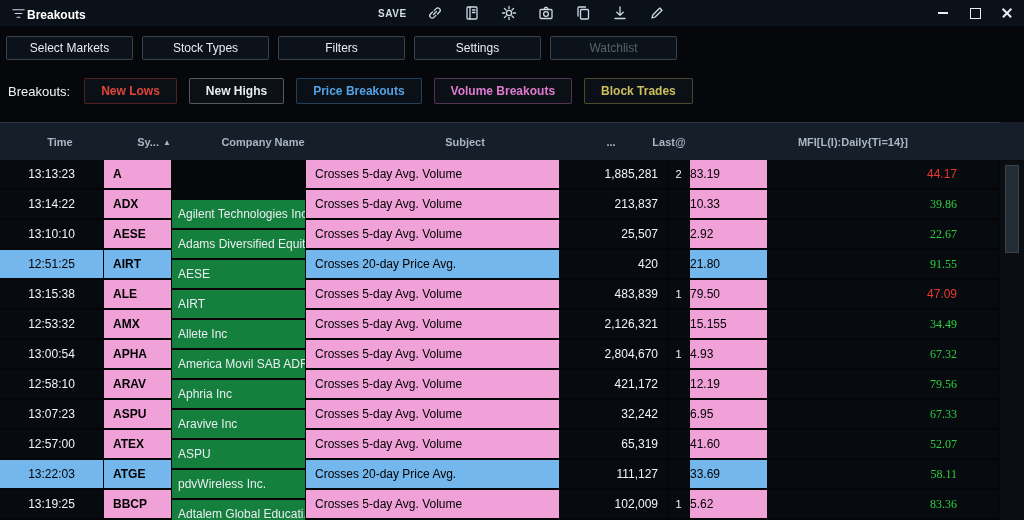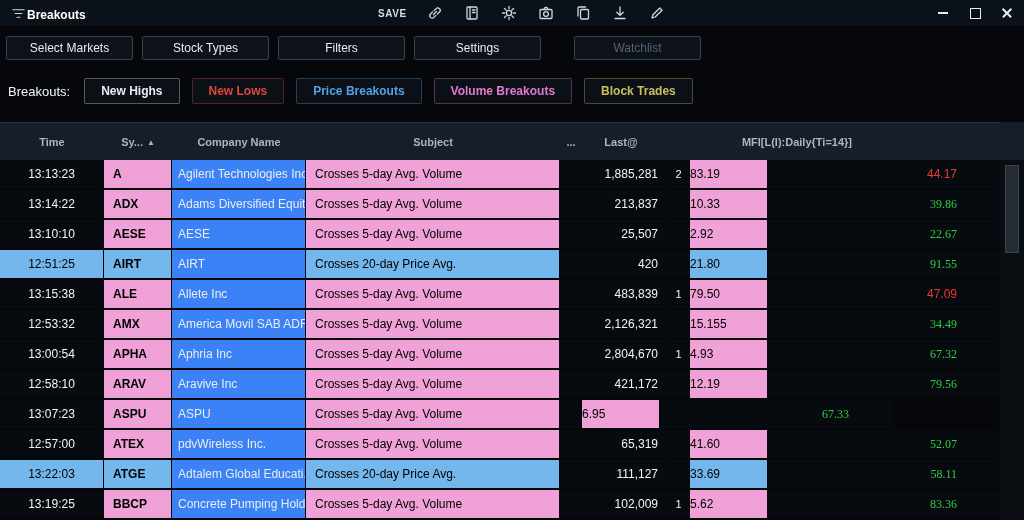--- a/index.html
+++ b/index.html
@@ -20,51 +20,51 @@
   .wc-min::before { content:""; width:10px; height:2px; background:#e8edf2; display:block; }
   .wc-max::before { content:""; width:9px; height:9px; border:1.5px solid #e8edf2; display:block; }
   .wc-close::before, .wc-close::after { content:""; position:absolute; left:1px; top:6px; width:12px; height:1.6px; background:#e8edf2; }
   .wc-close::before { transform:rotate(45deg); }
   .wc-close::after { transform:rotate(-45deg); }
 
   
   .toolbar { display:flex; gap:9px; padding:10px 6px 8px 6px; }
   .tb-btn { min-width:127px; height:24px; background:#0c121a; border:1px solid #39434f; border-radius:2px;
             color:#e8edf2; font-size:12px; display:flex; align-items:center; justify-content:center; cursor:default; }
-  .tb-btn.disabled { color:#56616e;margin-left:24px; }
+  .tb-btn.disabled { color:#56616e; }
 
   
   .bo-bar { display:flex; align-items:center; gap:12px; padding:10px 8px 12px 8px; }
   .bo-label { color:#f2f5f8; font-size:13px; margin-right:2px; }
   .bo-btn { padding:0 16px; height:26px; background:#0b1016; border:1px solid #39434f; border-radius:2px;
             font-size:12px; font-weight:bold; display:flex; align-items:center; justify-content:center; cursor:default; }
 
   
   .table { position:relative; margin-top:6px; }
   .thead { display:flex; width:1000px; height:38px; background:#151e29; border-top:1px solid #2a3542; align-items:center;
            color:#aab6c4; font-size:11px; font-weight:bold; }
   .hcorner { position:absolute; right:0; top:0; width:24px; height:38px; background:#151e29; }
-  .hc { height:38px; line-height:38px; overflow:hidden; white-space:nowrap; }
+  .hc { height:38px; line-height:38px; overflow:hidden; white-space:nowrap;margin-left:8px; }
   .hc-time   { width:104px; text-align:center; }
   .hc-sym    { width:68px;  text-align:center; }
   .hc-co     { width:134px; text-align:center; }
   .hc-subj   { width:254px; text-align:center; }
   .hc-vol    { width:108px; text-align:right; padding-right:12px; }
   .hc-extra  { width:22px;  text-align:center; }
   .hc-last   { width:78px;  text-align:center; }
   .hc-mfi    { width:232px; text-align:right; padding-right:40px; }
   .sort-arrow { font-size:8px; color:#aab6c4; margin-left:4px; vertical-align:1px; }
 
   .tbody { width:1000px; }
   .trow { display:flex; height:30px; cursor:default; }
   .cell { height:30px; line-height:28px; border-bottom:2px solid #04060a; border-right:1px solid #04060a;
           overflow:hidden; white-space:nowrap; font-size:12px; }
   .c-time   { width:104px; text-align:center; }
   .c-symbol { width:68px;  padding-left:9px; font-weight:bold; color:#000; }
-  .c-company{ width:134px; padding-left:6px; background:#3b82f6; color:#e9edf1; }
+  .c-company{ width:134px; padding-left:6px; background:#15803d; color:#e9edf1;margin-top:40px; }
   .c-subject{ width:254px; padding-left:9px; color:#000; }
   .c-volume { width:108px; text-align:right; padding-right:9px; background:#070b10; color:#f2f5f8; }
   .c-extra  { width:22px;  text-align:center; background:#070b10; color:#f2f5f8; font-size:11px; }
   .c-last   { width:78px;  text-align:left; padding-right:16px; color:#000; }
   .c-mfi    { width:232px; text-align:right; padding-right:42px; background:#070b10; }
   .c-mfi.red   { color:#e8382c; }
   .c-mfi.green { color:#2fce3e;font-family:Liberation Serif, serif; }
 
   .trow.pink .hl     { background:#f0a2d8; }
   .trow.pink .c-time { background:#070b10; color:#f2f5f8; }
@@ -142,22 +142,22 @@
   <div class="toolbar">
     <div class="tb-btn">Select Markets</div>
     <div class="tb-btn">Stock Types</div>
     <div class="tb-btn">Filters</div>
     <div class="tb-btn">Settings</div>
     <div class="tb-btn disabled">Watchlist</div>
   </div>
 
   <div class="bo-bar">
     <span class="bo-label">Breakouts:</span>
+    <div class="bo-btn" style="color: rgb(224, 70, 58); border-color: rgba(224, 70, 58, 0.333);">New Lows</div>
     <div class="bo-btn" style="color: rgb(233, 237, 241); border-color: rgba(233, 237, 241, 0.333);">New Highs</div>
-    <div class="bo-btn" style="color: rgb(224, 70, 58); border-color: rgba(224, 70, 58, 0.333);">New Lows</div>
     <div class="bo-btn" style="color: rgb(82, 162, 228); border-color: rgba(82, 162, 228, 0.333);">Price Breakouts</div>
     <div class="bo-btn" style="color: rgb(224, 122, 208); border-color: rgba(224, 122, 208, 0.333);">Volume Breakouts</div>
     <div class="bo-btn" style="color: rgb(205, 191, 94); border-color: rgba(205, 191, 94, 0.333);">Block Trades</div>
   </div>
 
   <div class="table">
     <div class="thead">
       <div class="hc hc-time">Time</div>
       <div class="hc hc-sym">
         <span>Sy...</span><span class="sort-arrow">▲</span>
@@ -248,20 +248,21 @@
           <div class="cell c-volume">421,172</div>
           <div class="cell c-extra"></div>
           <div class="cell c-last hl">12.19</div>
           <div class="cell c-mfi green">79.56</div>
         </div>
         <div class="trow pink">
           <div class="cell c-time">13:07:23</div>
           <div class="cell c-symbol hl">ASPU</div>
           <div class="cell c-company">ASPU</div>
           <div class="cell c-subject hl">Crosses 5-day Avg. Volume</div>
+          <div class="cell c-volume">32,242</div>
           <div class="cell c-extra"></div>
           <div class="cell c-last hl">6.95</div>
           <div class="cell c-mfi green">67.33</div>
         </div>
         <div class="trow pink">
           <div class="cell c-time">12:57:00</div>
           <div class="cell c-symbol hl">ATEX</div>
           <div class="cell c-company">pdvWireless Inc.</div>
           <div class="cell c-subject hl">Crosses 5-day Avg. Volume</div>
           <div class="cell c-volume">65,319</div>

